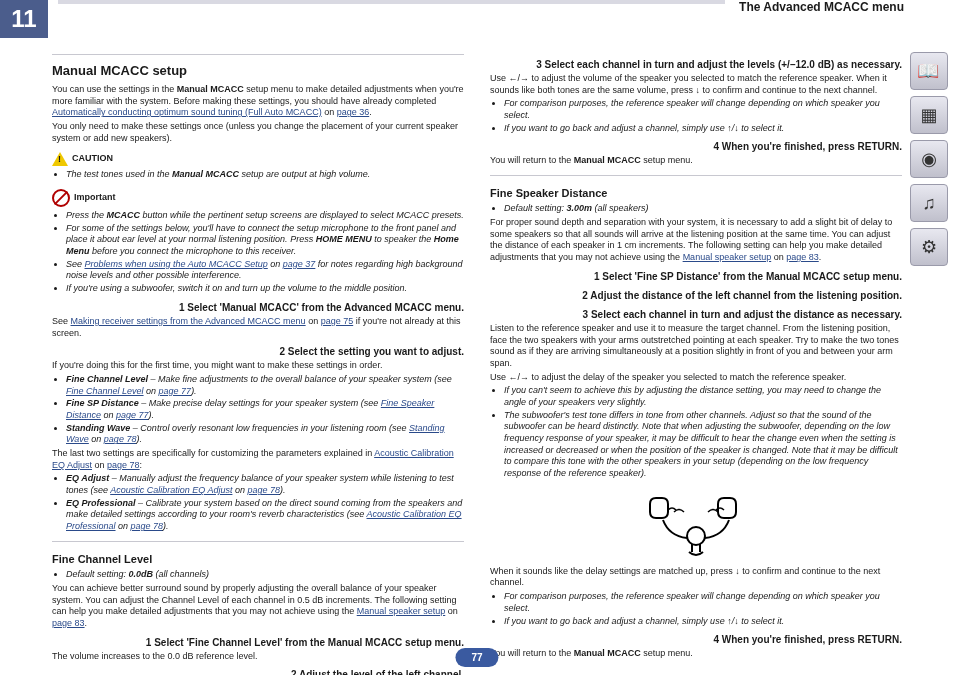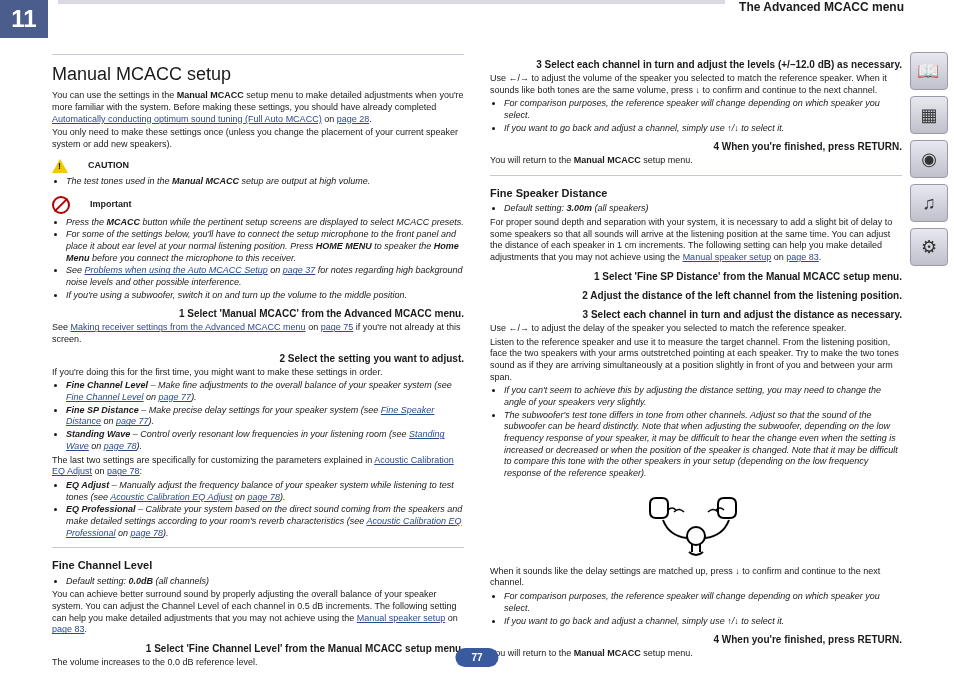--- a/index.html
+++ b/index.html
@@ -54,29 +54,29 @@
     position:absolute;right:6px;top:52px;
     display:flex;flex-direction:column;gap:6px;
   }
   .side-btn{
     width:36px;height:36px;border-radius:4px;
     background:linear-gradient(#e8e8f0,#c0c0cc);
     border:1px solid #9a9aaa;
     display:flex;align-items:center;justify-content:center;
     color:#333;font-size:18px;
   }
-  h1{font-size:18px;font-weight:normal;margin:4px 0 4px;border:none;}
+  h1{font-size:13px;font-weight:bold;margin:4px 0 4px;border:none;}
   h2{font-size:11px;font-weight:bold;margin:10px 0 3px;}
   h3{font-size:10px;font-weight:bold;margin:6px 0 2px;text-align:right;}
   hr{border:none;border-top:1px solid var(--rule);margin:8px 0;}
   p{margin:2px 0;}
   ul{margin:2px 0;padding-left:14px;}
   li{margin:1px 0;font-style:italic;}
   a{color:var(--link);text-decoration:underline;}
-  .caution,.important{display:flex;align-items:center;gap:20px;margin:8px 0 3px;}
+  .caution,.important{display:flex;align-items:center;gap:4px;margin:8px 0 3px;}
   .tri{
     width:0;height:0;
     border-left:8px solid transparent;
     border-right:8px solid transparent;
     border-bottom:14px solid #efc800;
     position:relative;
   }
   .tri::after{content:"!";position:absolute;left:-2px;top:2px;font-size:9px;font-weight:bold;}
   .circ{
     width:14px;height:14px;border:2px solid #b00000;border-radius:50%;
@@ -111,21 +111,21 @@
     <div class="side-btn">♫</div>
     <div class="side-btn">⚙</div>
   </div>
 
   <div class="body">
 
     <div class="col">
       <hr>
       <h1>Manual MCACC setup</h1>
       <p>
-        <span>You can use the settings in the </span><span class="b">Manual MCACC</span><span> setup menu to make detailed adjustments when you're more familiar with the system. Before making these settings, you should have already completed </span><a href="#">Automatically conducting optimum sound tuning (Full Auto MCACC)</a><span> on </span><a href="#">page 28</a><span>.</span>
+        <span>You can use the settings in the </span><span class="b">Manual MCACC</span><span> setup menu to make detailed adjustments when you're more familiar with the system. Before making these settings, you should have already completed </span><a href="#">Automatically conducting optimum sound tuning (Full Auto MCACC)</a><span> on </span><a href="#">page 36</a><span>.</span>
       </p>
       <p>You only need to make these settings once (unless you change the placement of your current speaker system or add new speakers).</p>
 
       <div class="caution">
         <div class="tri"></div>
         <span class="b">CAUTION</span>
       </div>
       <ul>
           <li><span>The test tones used in the </span><span class="b">Manual MCACC</span><span> setup are output at high volume.</span></li>
         </ul>
@@ -179,22 +179,22 @@
       <p><span>You will return to the </span><span class="b">Manual MCACC</span><span> setup menu.</span></p>
       <hr>
       <h2>Fine Speaker Distance</h2>
       <ul>
           <li><span>Default setting: </span><span class="b">3.00m</span><span> (all speakers)</span></li>
         </ul>
       <p><span>For proper sound depth and separation with your system, it is necessary to add a slight bit of delay to some speakers so that all sounds will arrive at the listening position at the same time. You can adjust the distance of each speaker in 1 cm increments. The following setting can help you make detailed adjustments that you may not achieve using the </span><a href="#">Manual speaker setup</a><span> on </span><a href="#">page 83</a><span>.</span></p>
       <h3>1   Select 'Fine SP Distance' from the Manual MCACC setup menu.</h3>
       <h3>2   Adjust the distance of the left channel from the listening position.</h3>
       <h3>3   Select each channel in turn and adjust the distance as necessary.</h3>
+      <p>Listen to the reference speaker and use it to measure the target channel. From the listening position, face the two speakers with your arms outstretched pointing at each speaker. Try to make the two tones sound as if they are arriving simultaneously at a position slightly in front of you and between your arm span.</p>
       <p><span class="glyph">Use ←/→ to adjust the delay of the speaker you selected to match the reference speaker.</span></p>
-      <p>Listen to the reference speaker and use it to measure the target channel. From the listening position, face the two speakers with your arms outstretched pointing at each speaker. Try to make the two tones sound as if they are arriving simultaneously at a position slightly in front of you and between your arm span.</p>
       <ul>
         <li>If you can't seem to achieve this by adjusting the distance setting, you may need to change the angle of your speakers very slightly.</li>
         <li>The subwoofer's test tone differs in tone from other channels. Adjust so that the sound of the subwoofer can be heard distinctly. Note that when adjusting the subwoofer, depending on the low frequency response of your speaker, it may be difficult to hear the change even when the setting is increased or decreased or when the position of the speaker is changed. Note that it may be difficult to compare this tone with the other speakers in your setup (depending on the low frequency response of the reference speaker).</li>
       </ul>
 
       <div class="diagram">
         <svg width="140" height="70" viewBox="0 0 140 70">
           <g stroke="#000" stroke-width="2" fill="none">
             <path d="M30 10 q-6 0 -6 6 v8 q0 6 6 6 h6 q6 0 6 -6 v-8 q0 -6 -6 -6 z"></path>
             <path d="M104 10 q6 0 6 6 v8 q0 6 -6 6 h-6 q-6 0 -6 -6 v-8 q0 -6 6 -6 z"></path>

